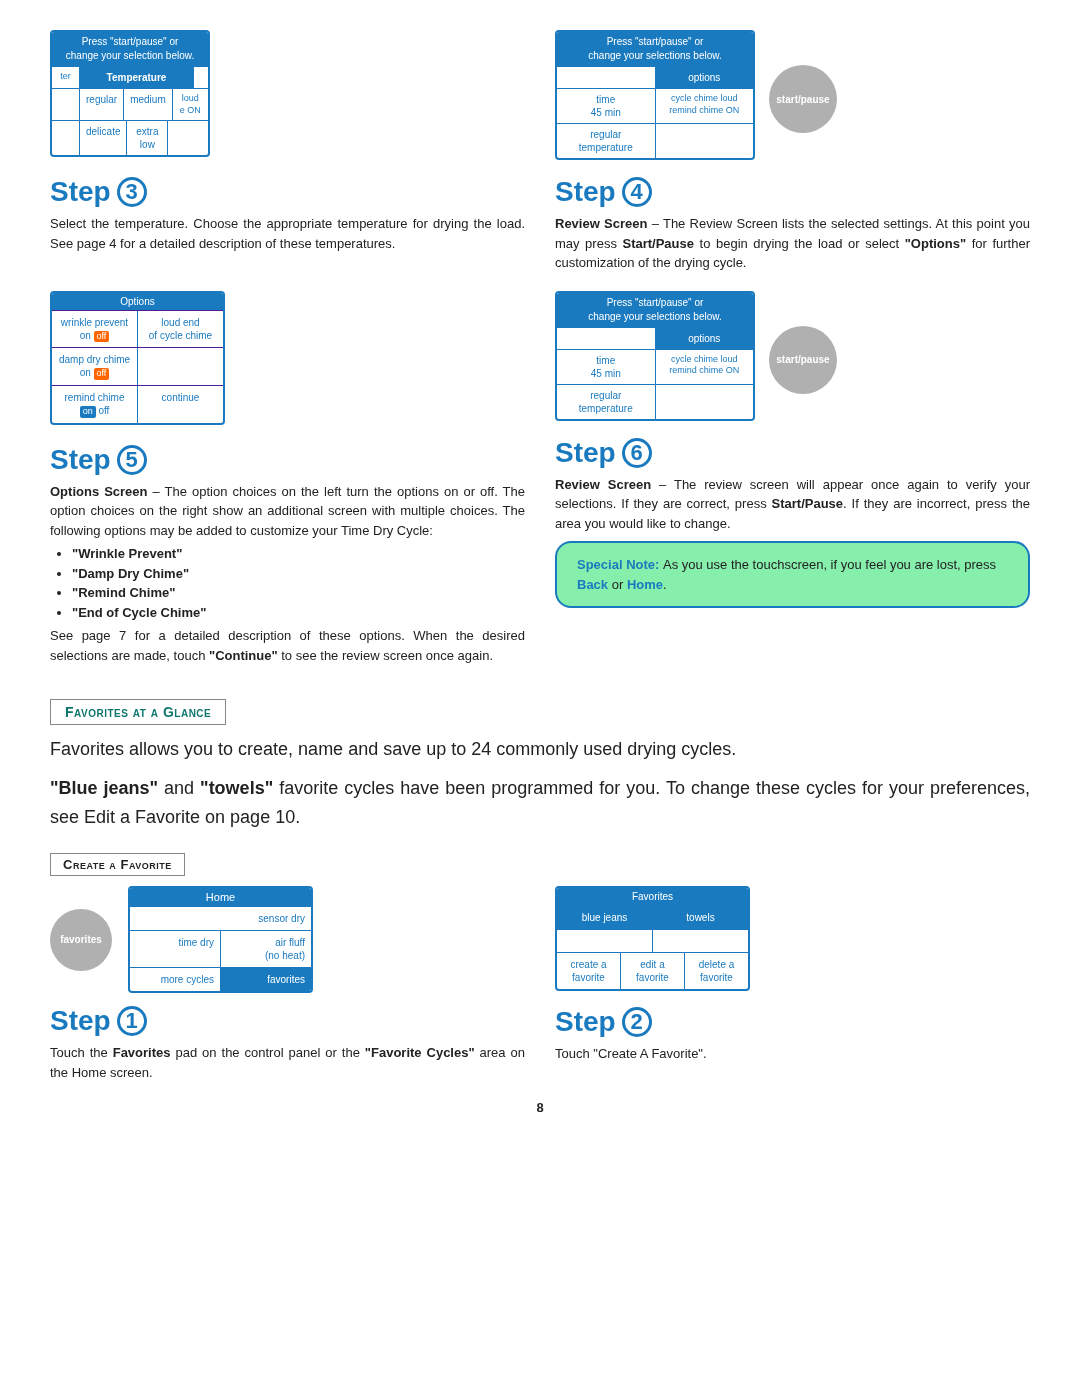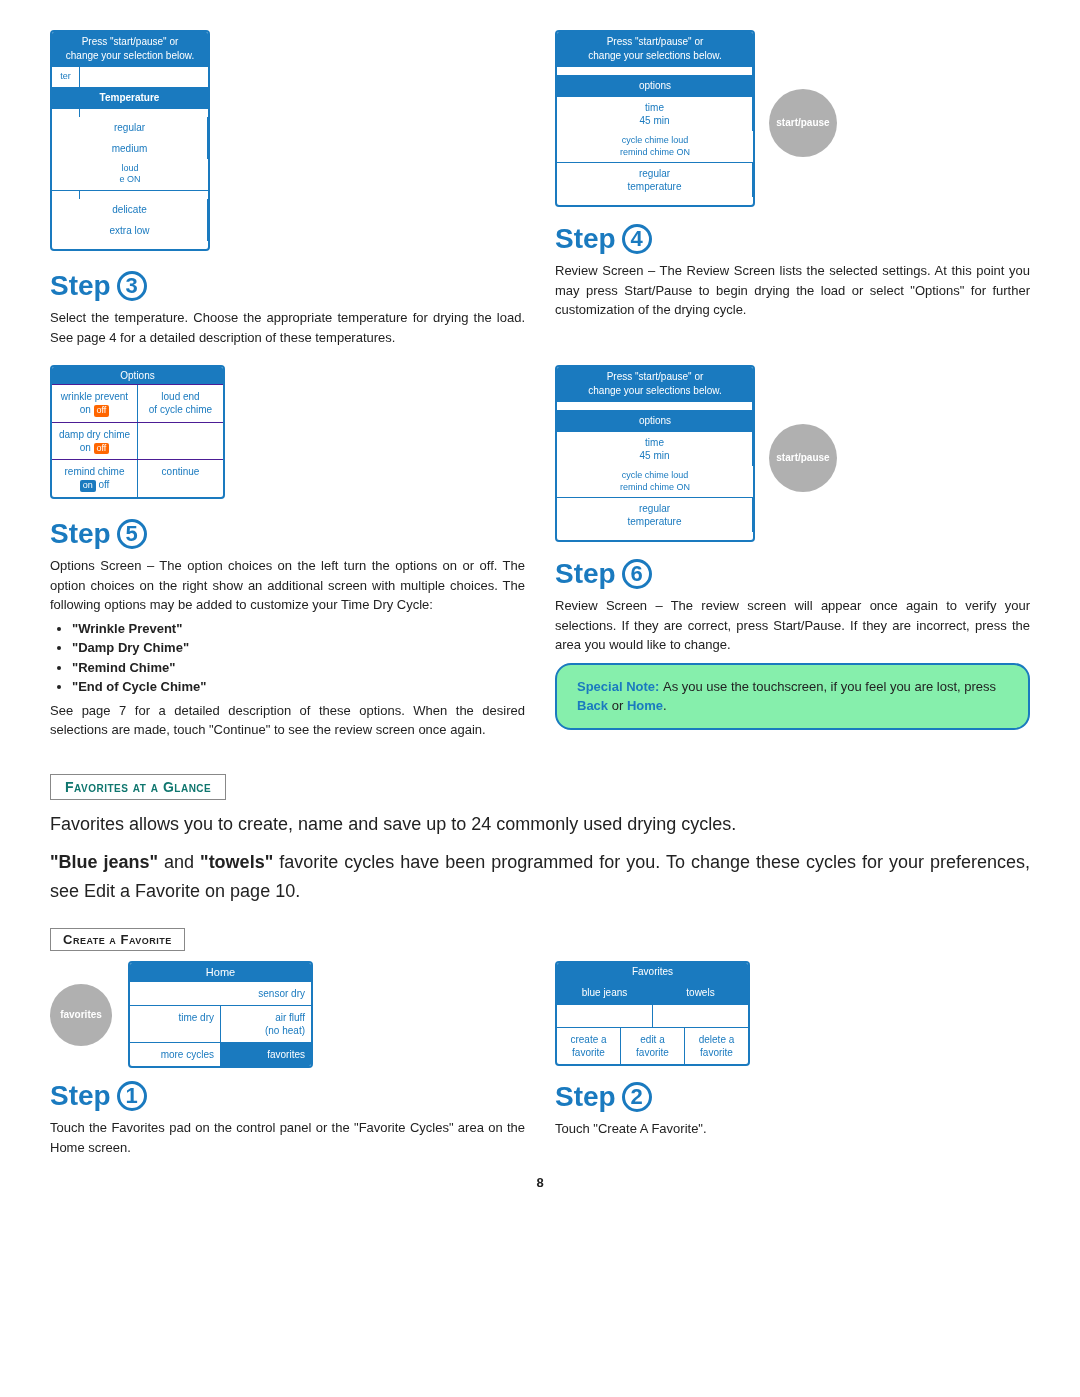--- a/index.html
+++ b/index.html
@@ -37,21 +37,21 @@
       line-height: 24px;
       font-size: 22px;
       font-weight: bold;
       color: #1a7abf;
     }
     .step-body {
       font-size: 13px;
       line-height: 1.5;
       text-align: justify;
     }
-    .step-body b { font-weight: normal; }
+    .step-body b { font-weight: bold; }
 
     
     .screen-panel {
       border: 2px solid #1a7abf;
       border-radius: 4px;
       overflow: hidden;
       font-size: 11px;
       color: #1a7abf;
       margin-bottom: 8px;
       display: inline-block;
@@ -62,21 +62,20 @@
       background: #1a7abf;
       color: #fff;
       text-align: center;
       padding: 3px 6px;
       font-size: 10px;
       line-height: 1.4;
     }
     .screen-row {
       display: flex;
       border-top: 1px solid #1a7abf;
-      flex-direction: column;
     }
     .screen-cell {
       flex: 1;
       padding: 4px 6px;
       text-align: center;
       border-right: 1px solid #1a7abf;
       line-height: 1.3;
       font-size: 10px;
     }
     .screen-cell:last-child { border-right: none; }

